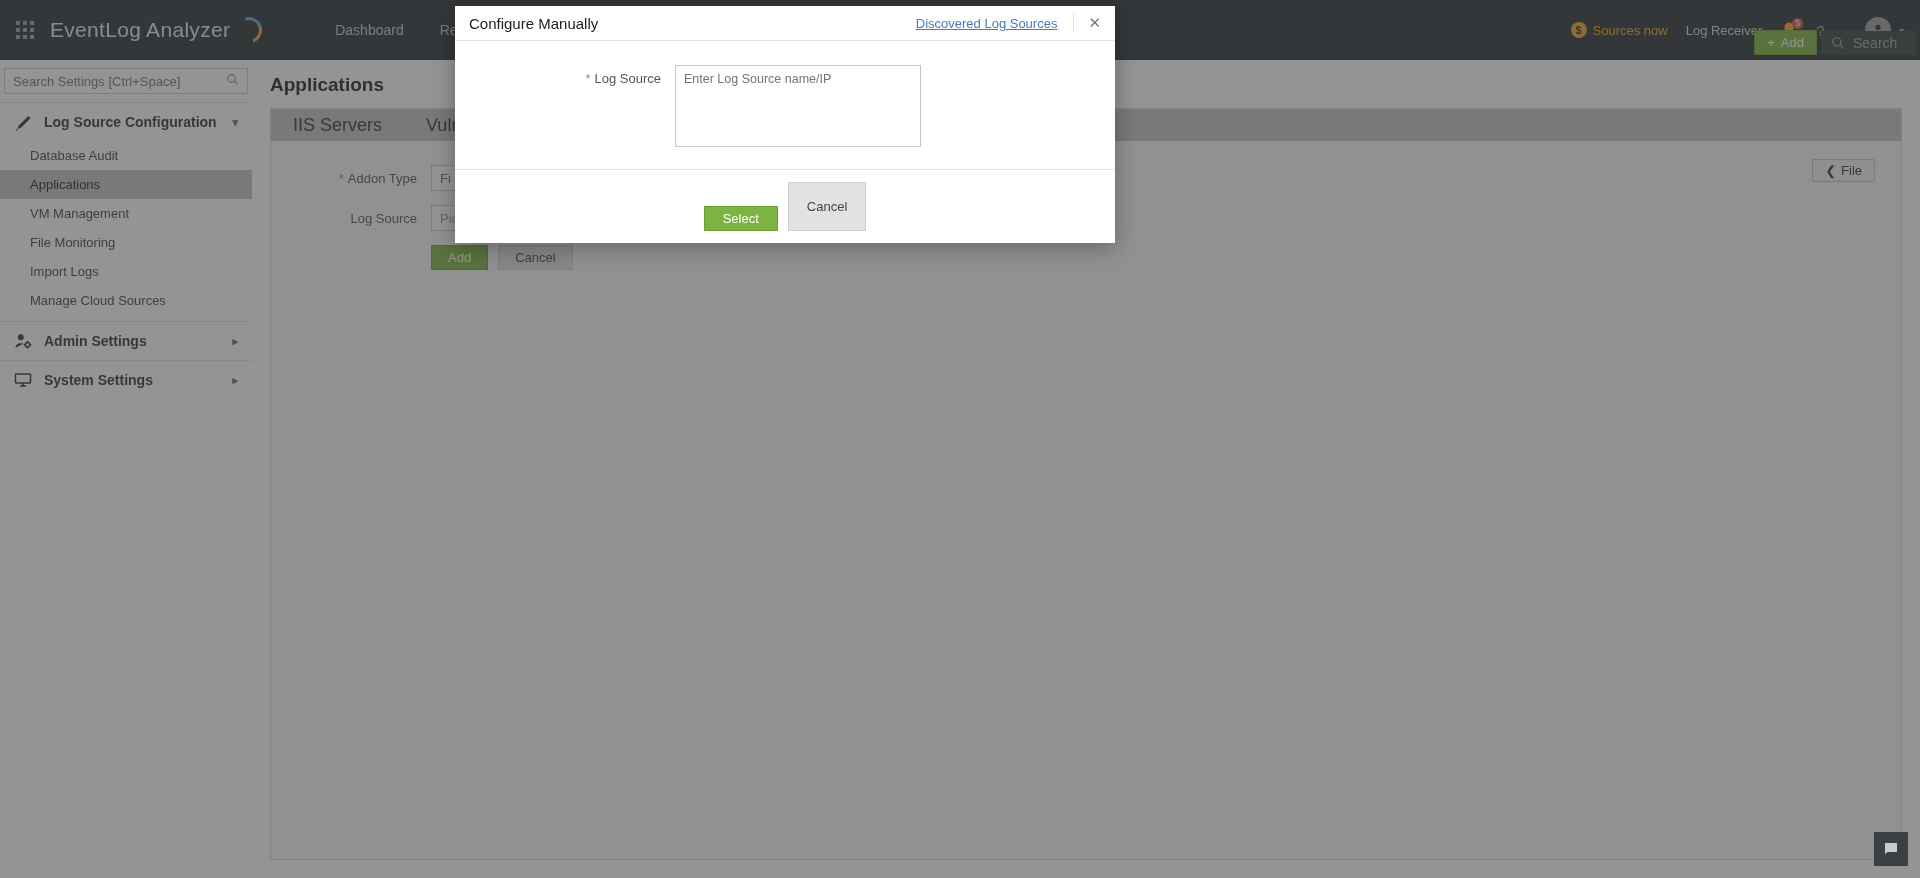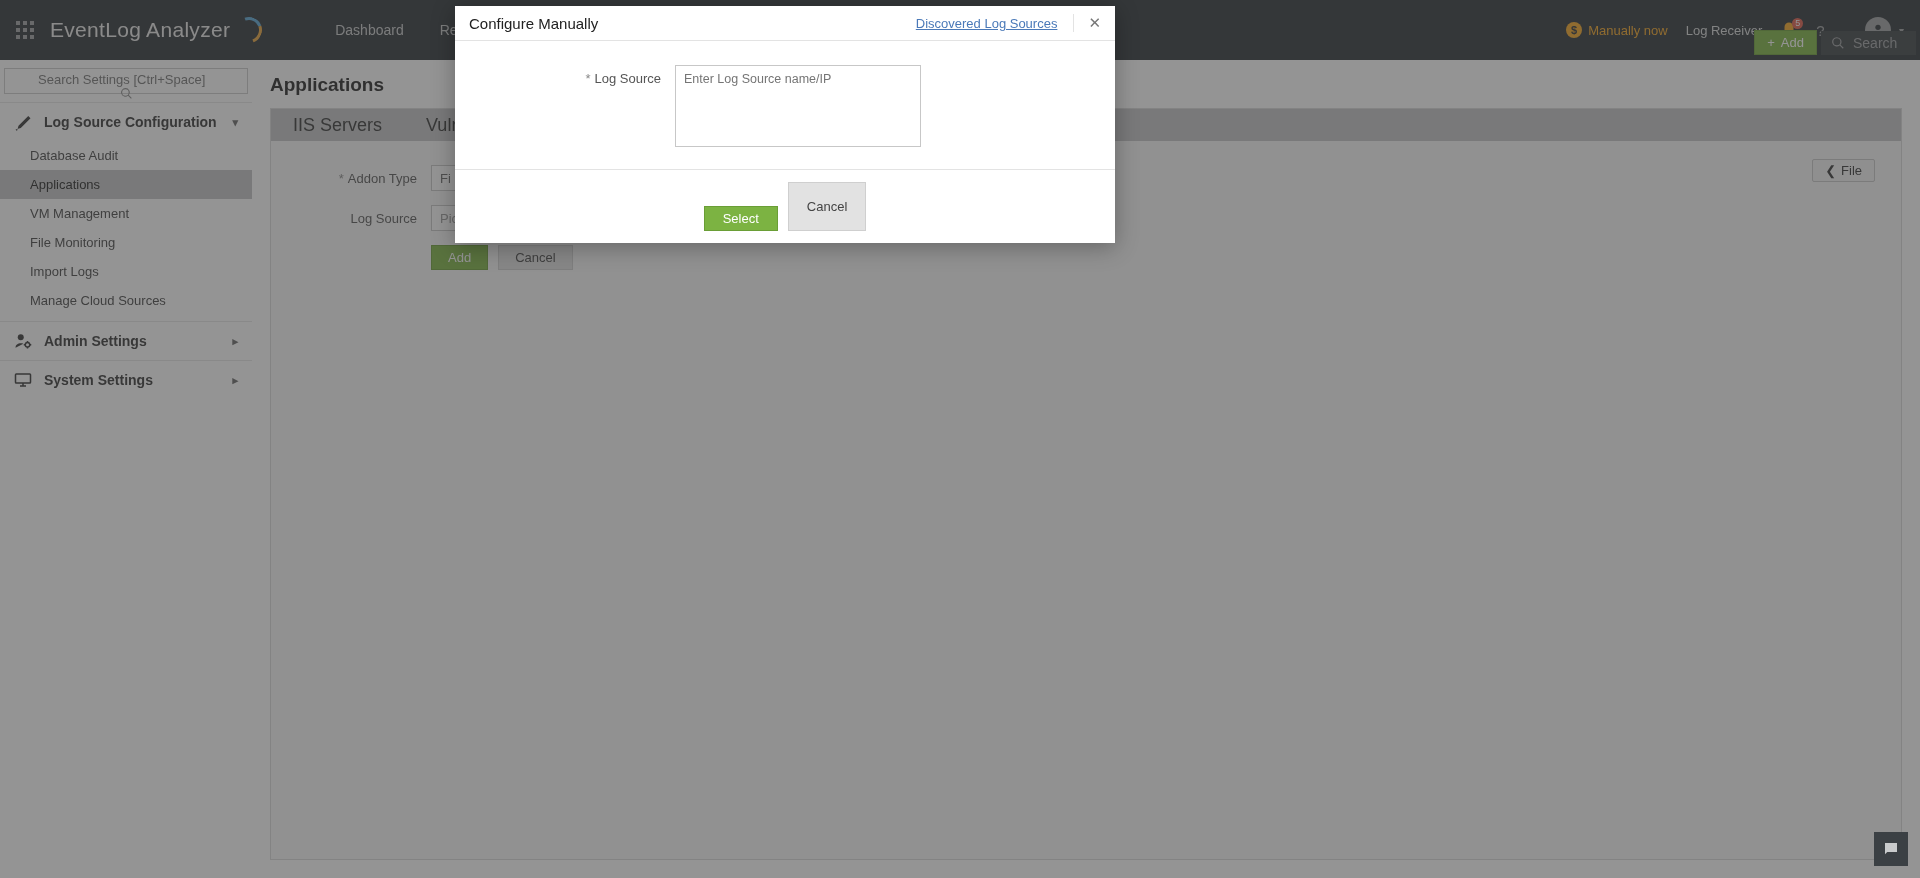--- a/index.html
+++ b/index.html
@@ -120,21 +120,21 @@
   
   .sidebar {
     width: 252px;
     background: #fff;
     padding: 8px 0 0 0;
   }
   .settings-search-wrap { padding: 0 4px 8px 4px; }
   .settings-search {
     display: flex; align-items: center;
     border: 1px solid #ccc; background: #fff;
-    padding: 3px 8px; height: 26px; flex-direction: column;
+    padding: 3px 8px; height: 26px;
   }
   .settings-search input {
     border: none; outline: none; flex: 1;
     font-size: 13px; color: #555;
     background: transparent;
   }
   .settings-search .mag { color: #888; }
 
   .side-section {
     border-top: 1px solid #e6e6e6;
@@ -313,21 +313,21 @@
     <span>EventLog Analyzer</span>
     <span class="arc"></span>
   </div>
   <div class="nav">
     <div class="nav-item">Dashboard</div>
     <div class="nav-item">Reports</div>
   </div>
   <div class="header-right">
     <div class="purchase">
       <span class="coin">$</span>
-      <span>Manually now</span>
+      <span>Sources now</span>
     </div>
     <div class="log-receiver">Log Receiver</div>
     <div class="bell">
       <svg viewBox="0 0 24 24" width="18" height="18">
           <path d="M12 2a6 6 0 0 0-6 6v4l-2 3v1h16v-1l-2-3V8a6 6 0 0 0-6-6zm0 20a2.5 2.5 0 0 0 2.5-2.5h-5A2.5 2.5 0 0 0 12 22z"></path>
         </svg>
       <span class="badge">5</span>
     </div>
     <span class="help-icon">?</span>
     <span class="dots">·</span>

